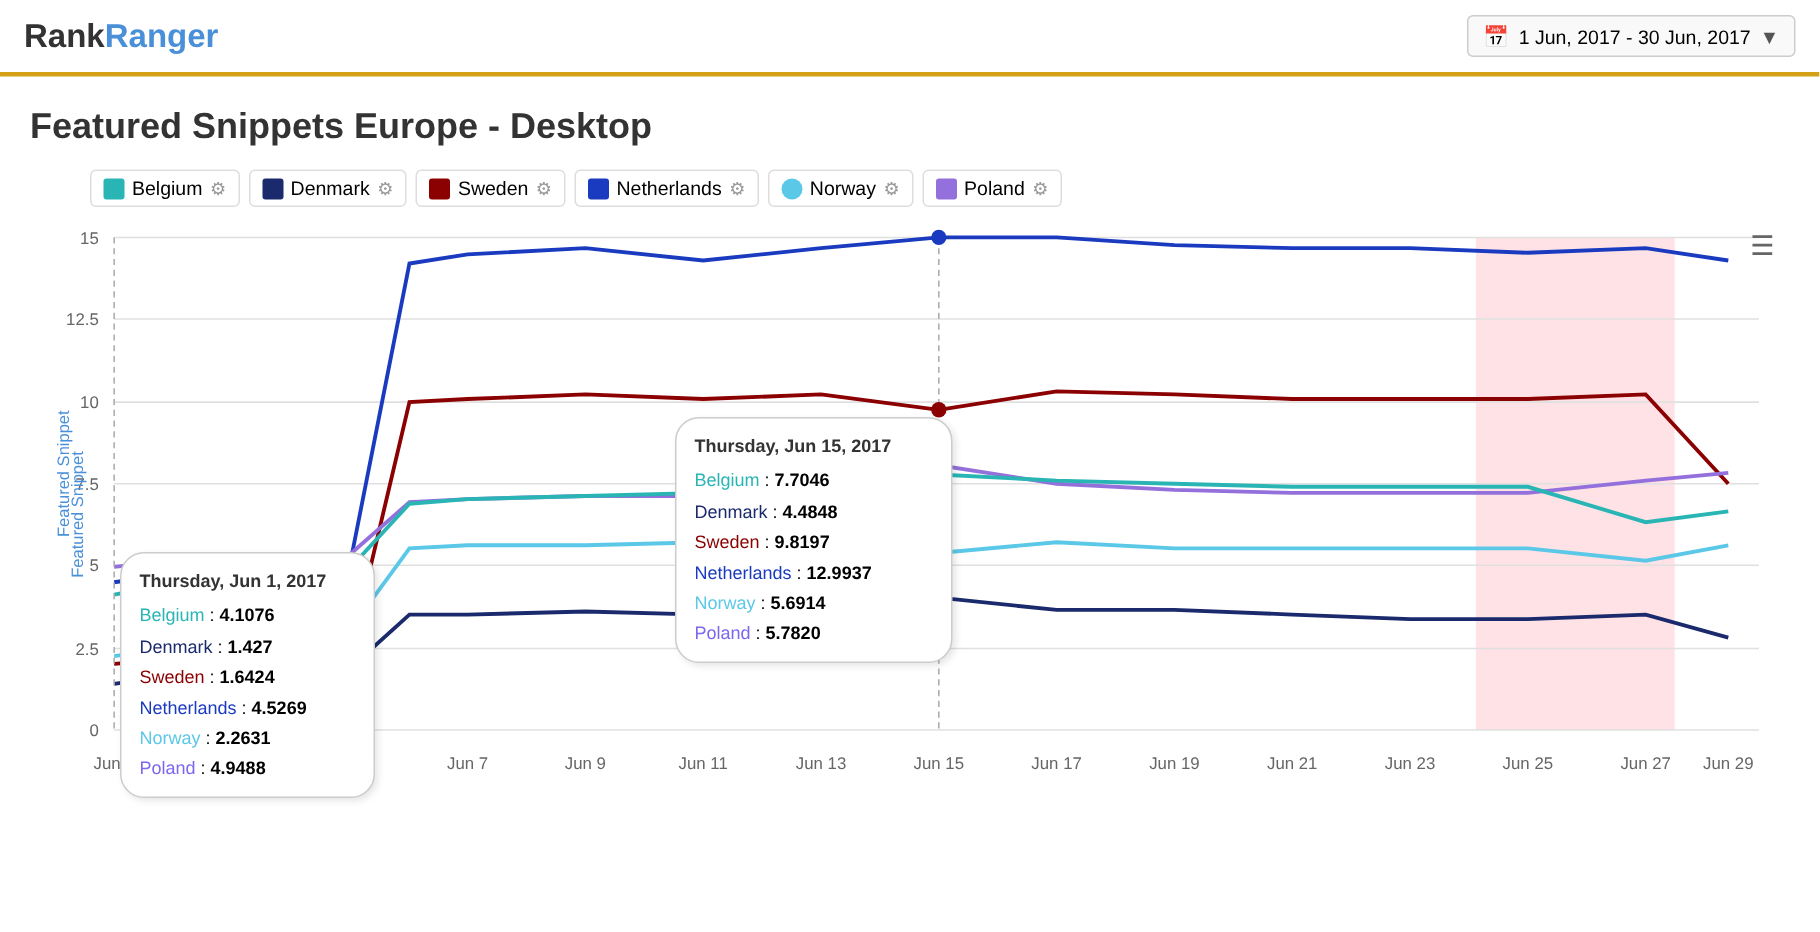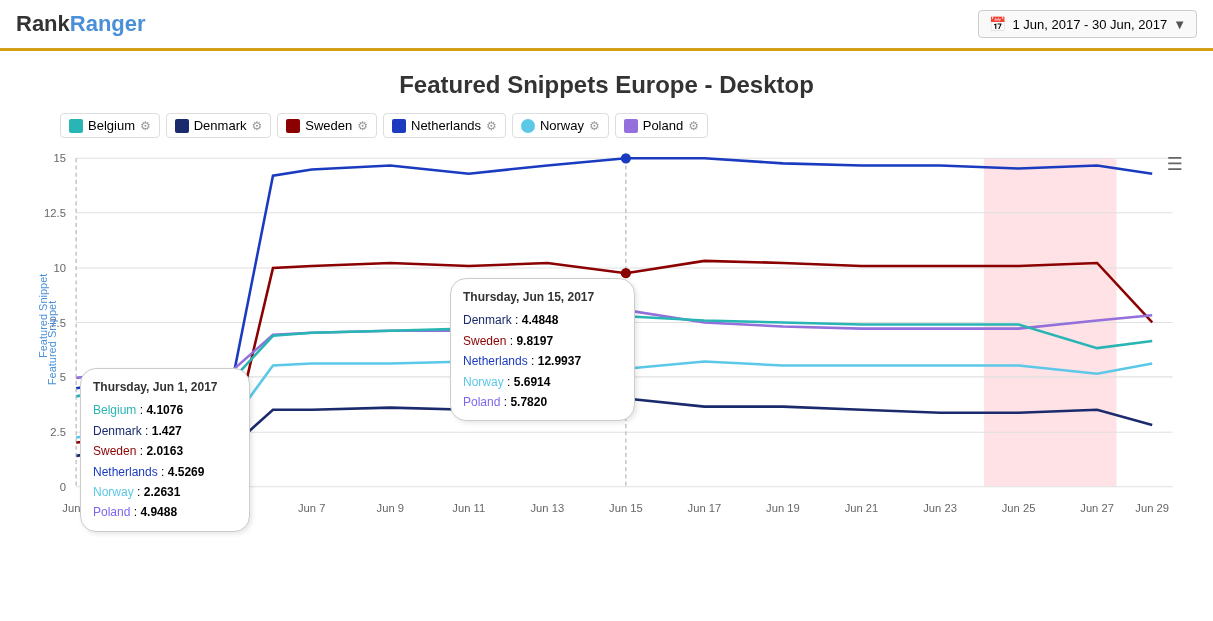--- a/index.html
+++ b/index.html
@@ -30,21 +30,21 @@
       gap: 6px;
       cursor: pointer;
       background: #f9f9f9;
     }
     #date-picker .cal-icon { color: #555; font-size: 14px; }
     #date-picker .arrow { color: #555; }
 
     #main { padding: 10px 20px; }
 
     #chart-title {
-      text-align: center;
+      text-align: left;
       font-size: 24px;
       font-weight: bold;
       color: #333;
       margin: 10px 0 14px 0;
     }
 
     #legend {
       display: flex;
       gap: 6px;
       flex-wrap: wrap;
@@ -358,29 +358,30 @@
       <circle cx="594" cy="10" r="5" fill="#1a3bbf"></circle>
       <circle cx="594" cy="215" r="5" fill="#5bc8e8"></circle>
       <circle cx="594" cy="158" r="5" fill="#9370db"></circle>
     </svg>
 
     
     <div class="tooltip-box" style="left:60px; top:220px; min-width:170px;">
       <div class="tooltip-title">Thursday, Jun 1, 2017</div>
       <div><span class="tt-belgium">Belgium</span> : <strong>4.1076</strong></div>
       <div><span class="tt-denmark">Denmark</span> : <strong>1.427</strong></div>
-      <div><span class="tt-sweden">Sweden</span> : <strong>2.0163</strong></div>
+      <div><span class="tt-sweden">Sweden</span> : <strong>1.6424</strong></div>
       <div><span class="tt-netherlands">Netherlands</span> : <strong>4.5269</strong></div>
       <div><span class="tt-norway">Norway</span> : <strong>2.2631</strong></div>
       <div><span class="tt-poland">Poland</span> : <strong>4.9488</strong></div>
     </div>
 
     
     <div class="tooltip-box" style="left:430px; top:130px; min-width:185px;">
       <div class="tooltip-title">Thursday, Jun 15, 2017</div>
+      <div><span class="tt-belgium">Belgium</span> : <strong>7.7046</strong></div>
       <div><span class="tt-denmark">Denmark</span> : <strong>4.4848</strong></div>
       <div><span class="tt-sweden">Sweden</span> : <strong>9.8197</strong></div>
       <div><span class="tt-netherlands">Netherlands</span> : <strong>12.9937</strong></div>
       <div><span class="tt-norway">Norway</span> : <strong>5.6914</strong></div>
       <div><span class="tt-poland">Poland</span> : <strong>5.7820</strong></div>
     </div>
 
     
     <div style="position:absolute; left:-10px; top:50%; transform:translateY(-50%) rotate(-90deg); font-size:11px; color:#4a90d9; white-space:nowrap;">Featured Snippet</div>
   </div>

